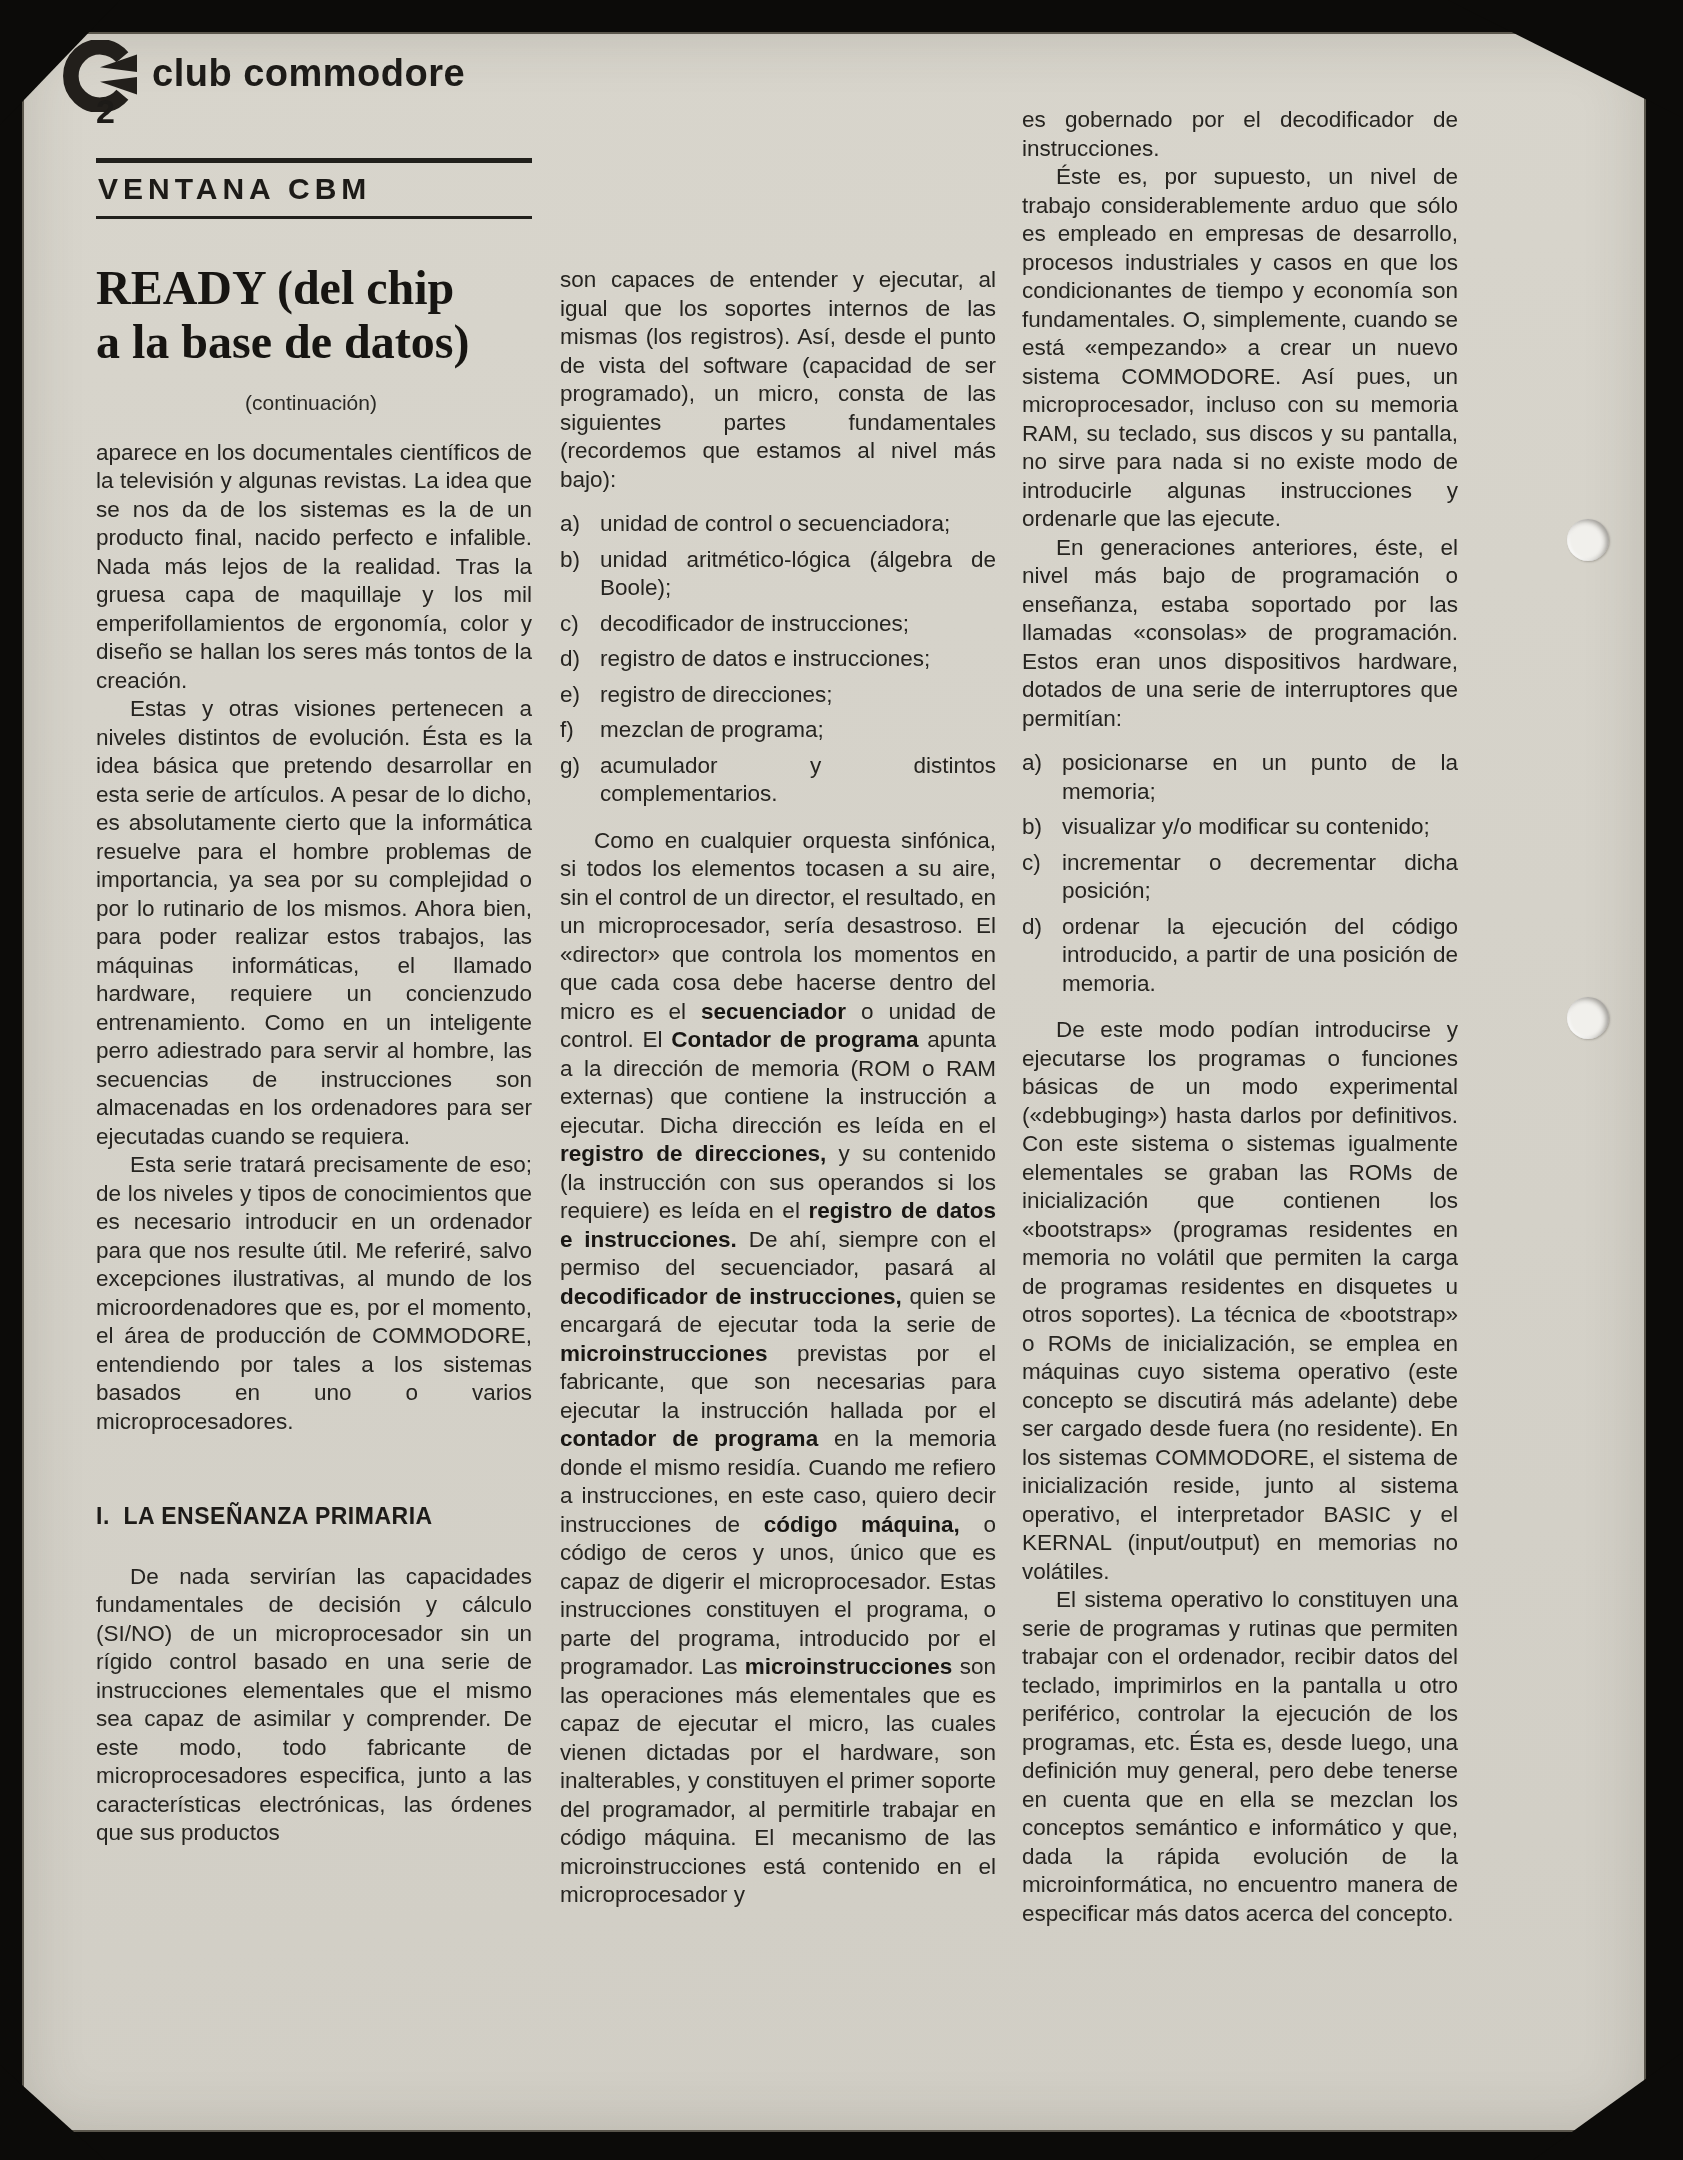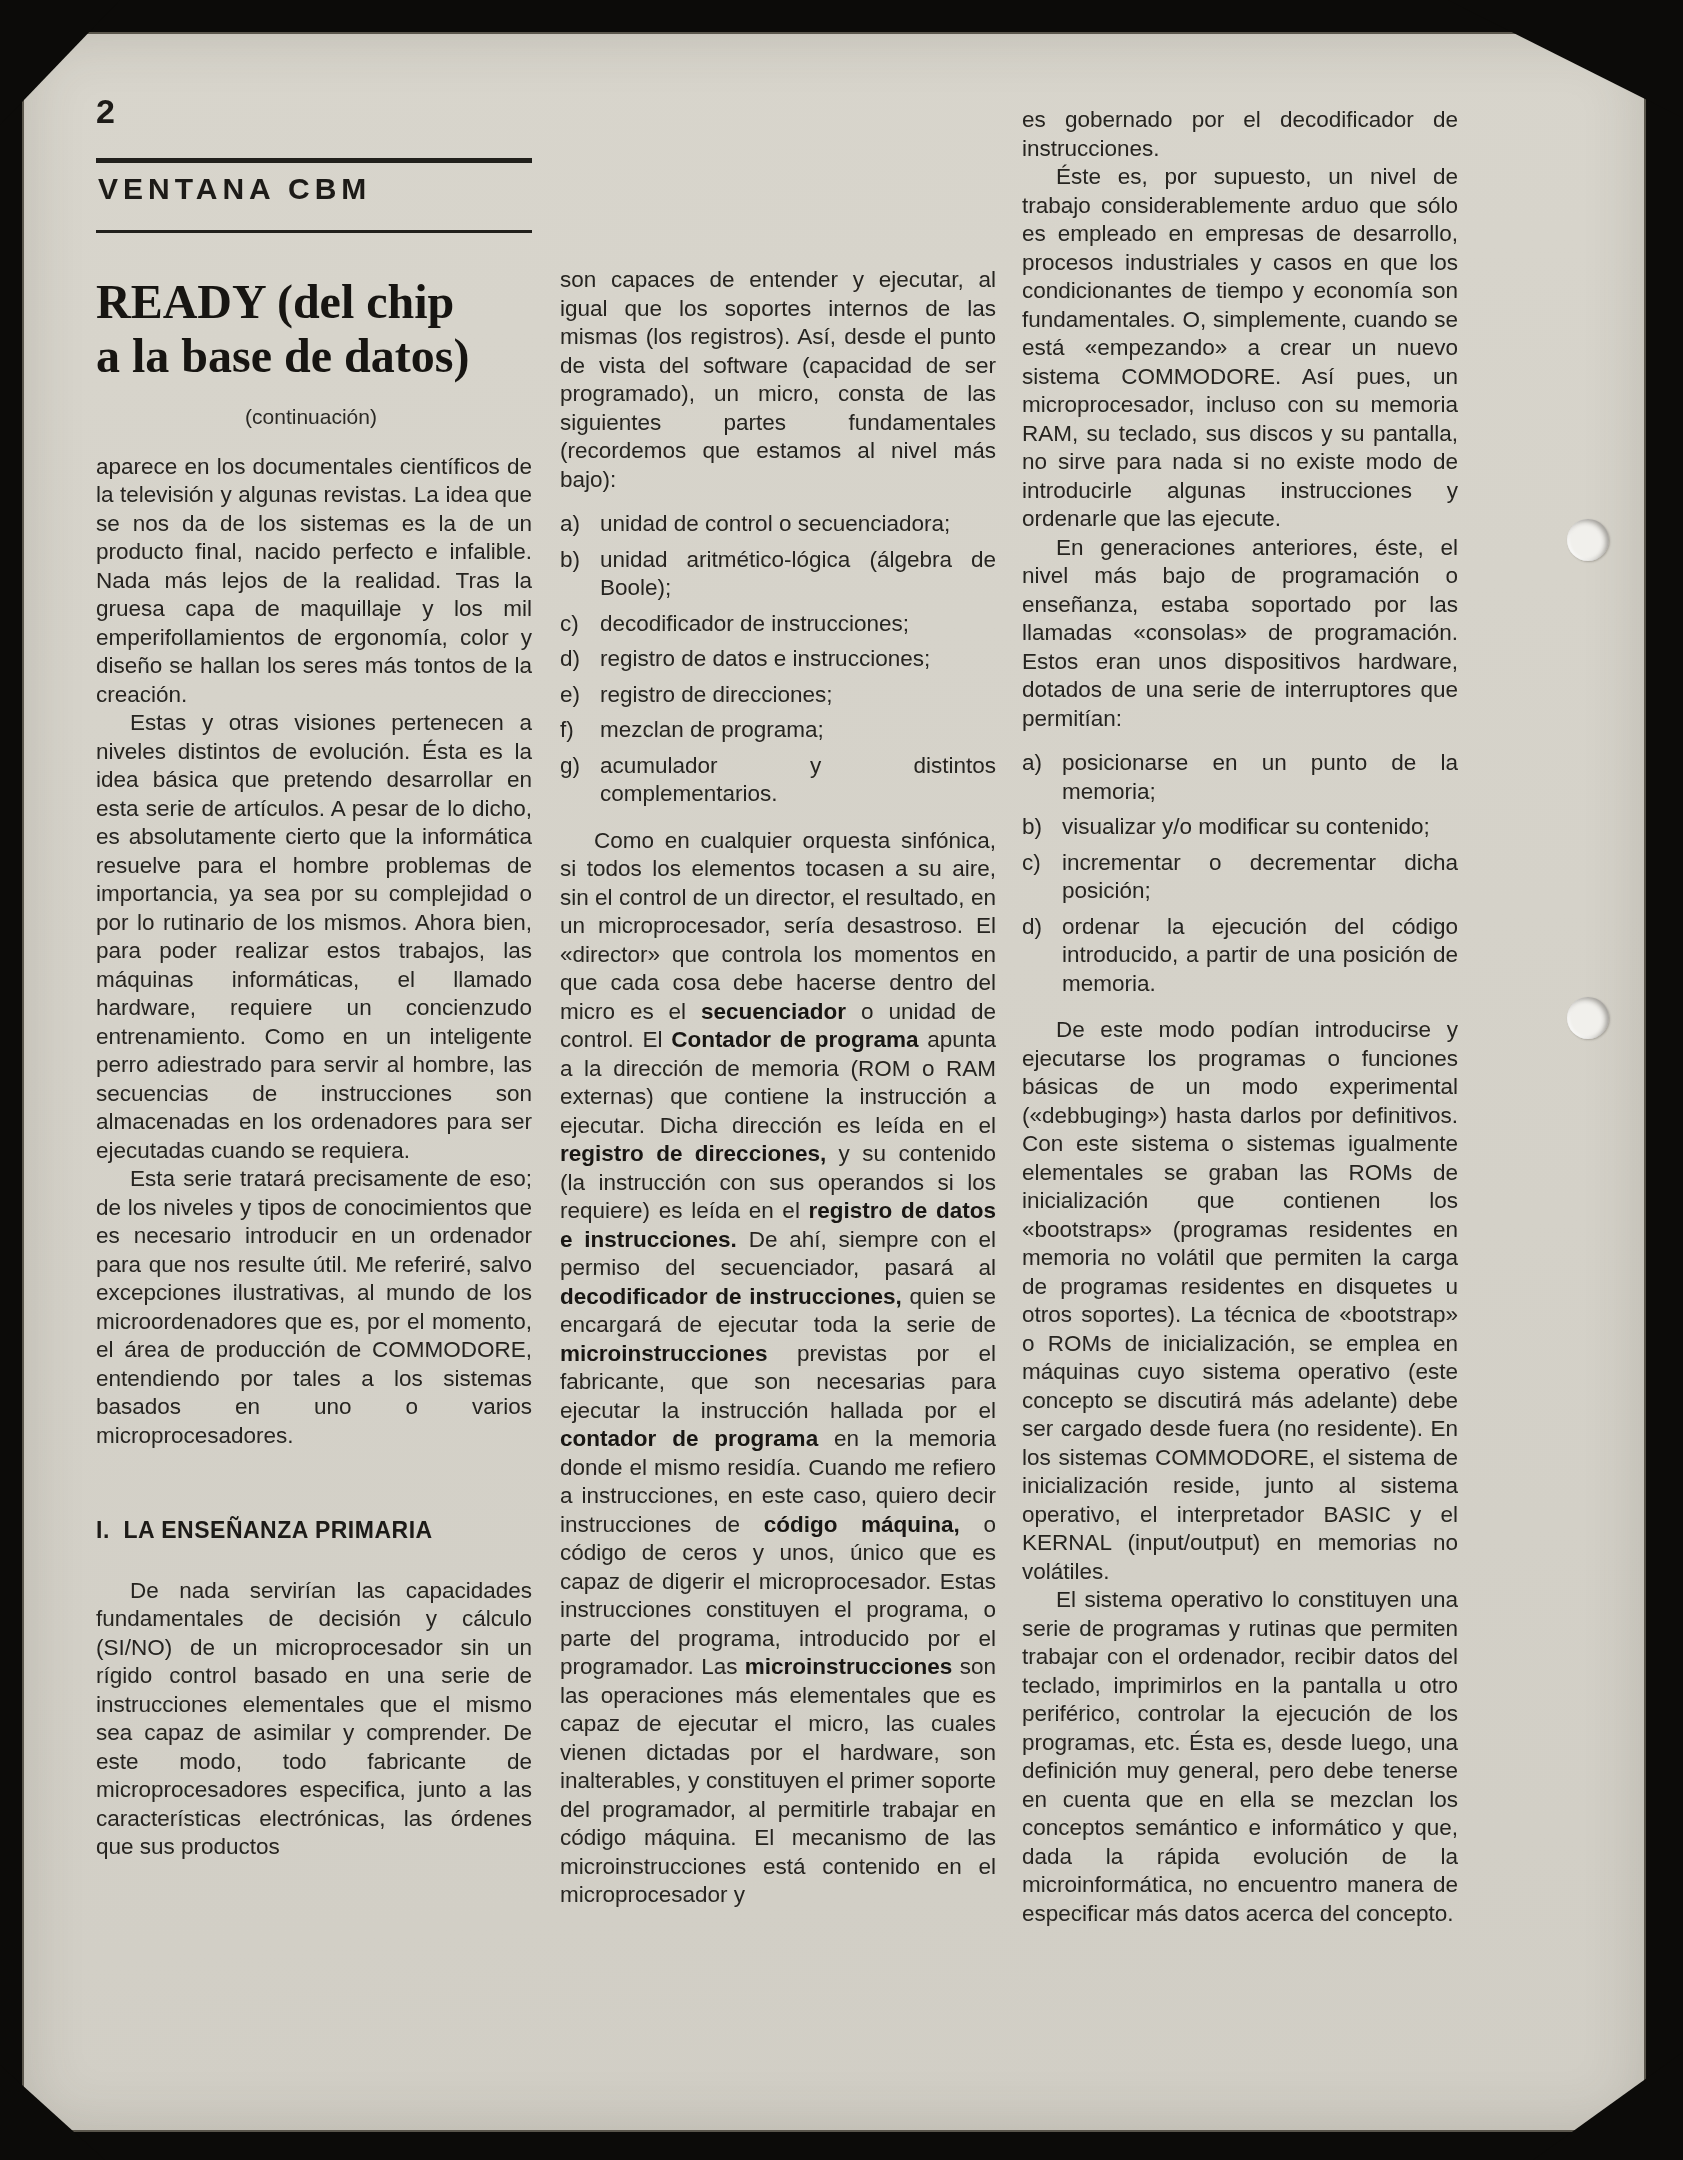--- a/index.html
+++ b/index.html
@@ -39,21 +39,21 @@
   }
 
   .col{position:absolute;width:436px;z-index:3;}
   .col1{left:96px;top:158px;}
   .col2{left:560px;top:266px;}
   .col3{left:1022px;top:106px;}
 
   .section-header{
     border-top:5px solid #21201c;
     border-bottom:3px solid #21201c;
-    padding:9px 2px 24px 2px;
+    padding:9px 2px 10px 2px;
   }
   .section-header h2{
     margin:0;font-size:30px;font-weight:800;letter-spacing:5px;color:#1d1b18;
   }
   .article-title{
     margin:42px 0 4px 0;
     font-family:"Liberation Serif", serif;
     font-weight:bold;
     font-size:48px;line-height:1.12;
     color:#171512;
@@ -99,20 +99,30 @@
 
 <div class="page">
 
   <div class="paper"></div>
 
   <div class="corner tl"></div>
   <div class="corner tr"></div>
   <div class="corner bl"></div>
   <div class="corner br"></div>
 
+  <header class="logo-row">
+    <span class="logo-mark">
+      <svg viewBox="0 0 84 74" width="84" height="72" aria-hidden="true">
+        <path d="M65 17.7 A30 30 0 1 0 65 56.3" fill="none" stroke="#221f1b" stroke-width="16"></path>
+        <polygon points="42,28 80,15 80,33" fill="#221f1b"></polygon>
+        <polygon points="42,43 80,38 80,56" fill="#221f1b"></polygon>
+      </svg>
+    </span>
+    <span class="logo-text">club commodore</span>
+  </header>
 
   <div class="page-number">2</div>
 
   <div class="col col1" lang="es">
     <div class="section-header">
       <h2>VENTANA CBM</h2>
     </div>
     <h1 class="article-title">READY (del chip
 a la base de datos)</h1>
     <div class="continuation">(continuación)</div>

